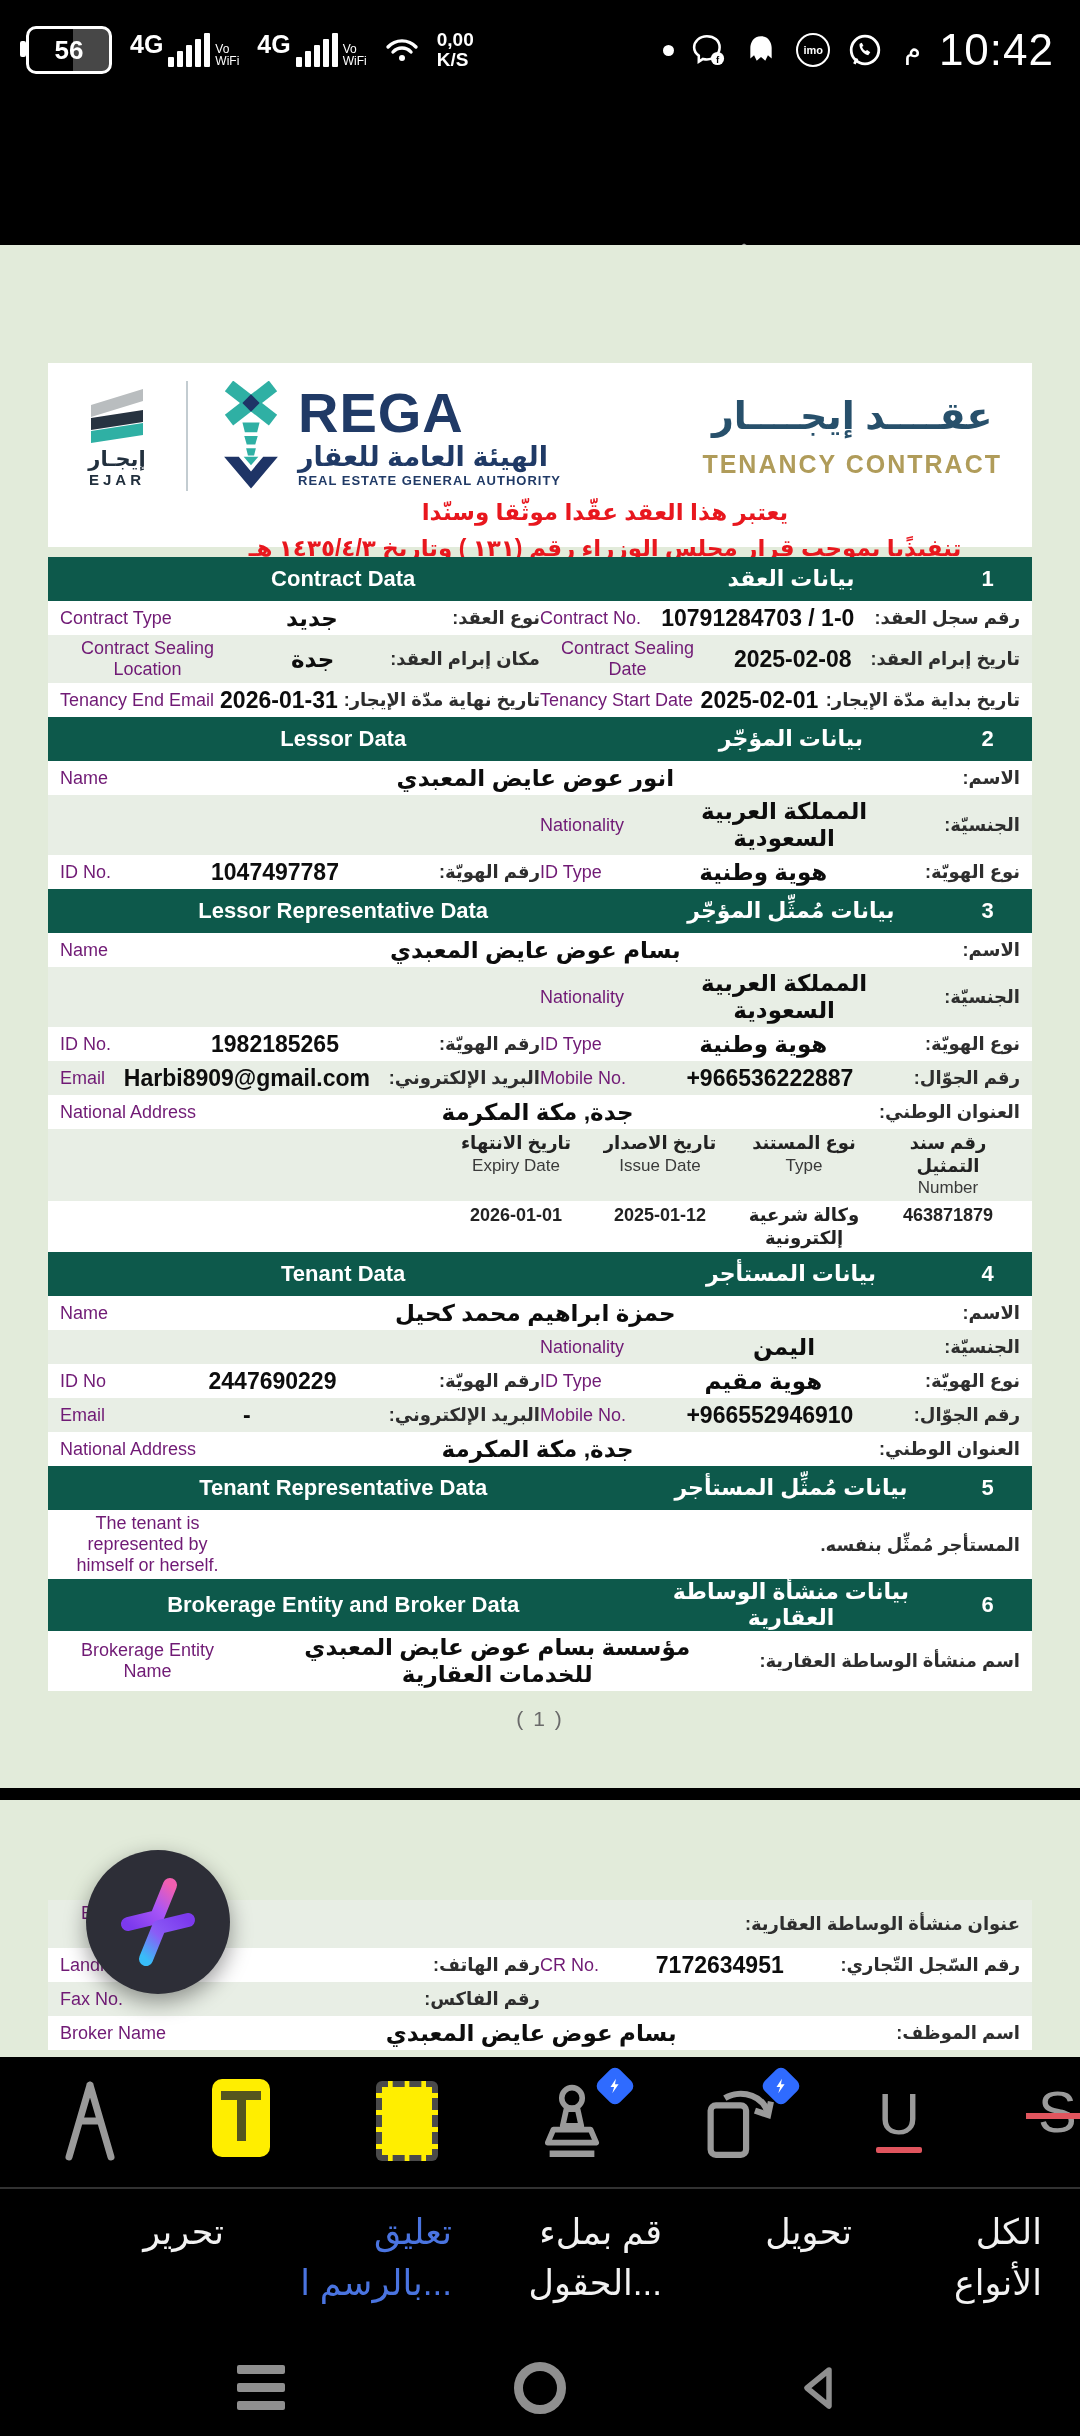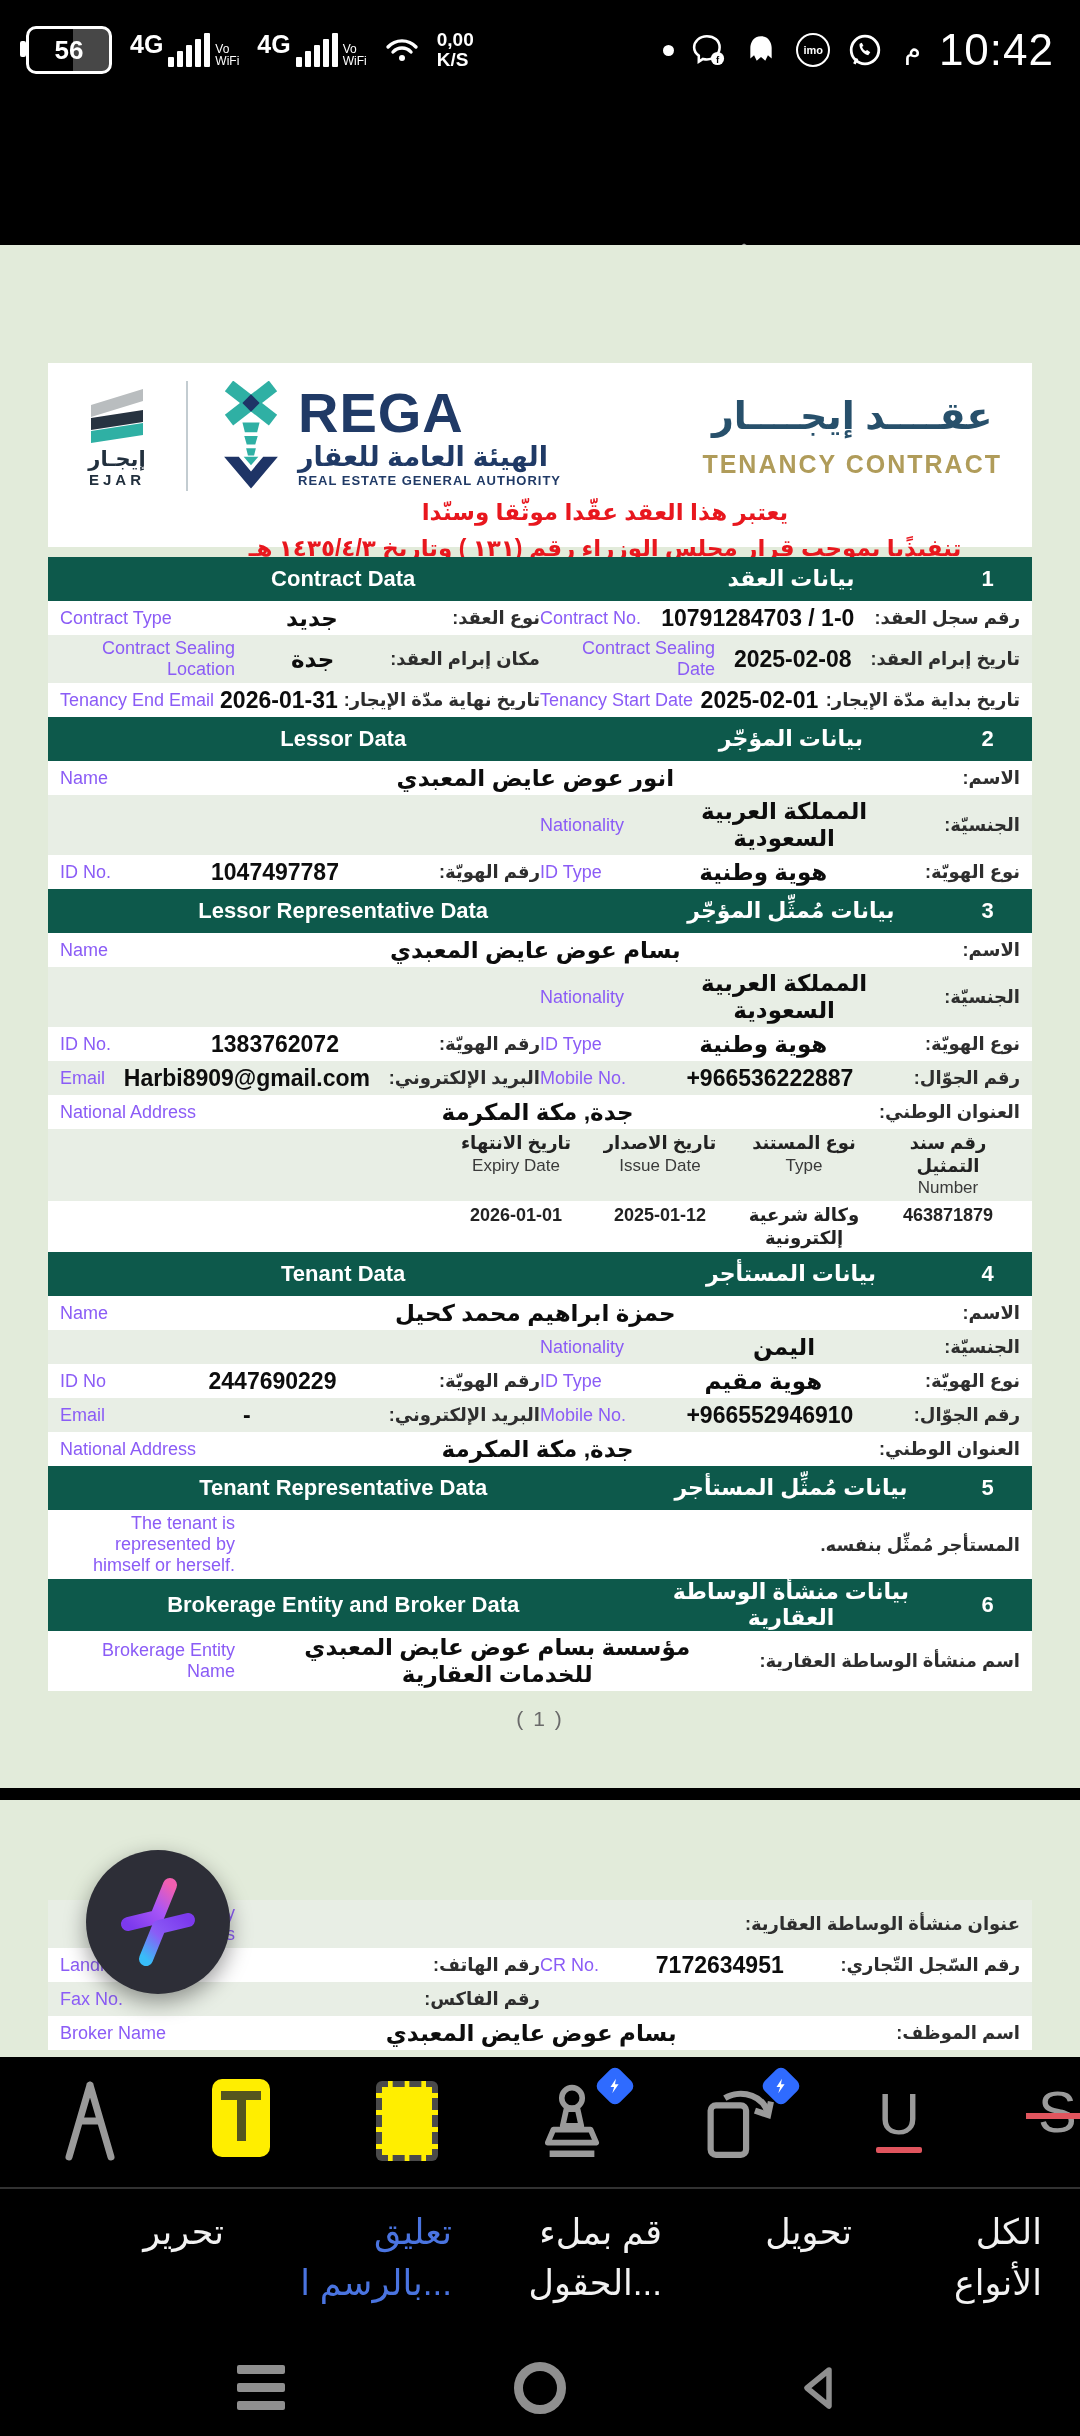--- a/index.html
+++ b/index.html
@@ -59,21 +59,21 @@
   .sh-num{width:9%;text-align:center;}
   .sh-ar{width:31%;text-align:center;}
   .sh-en{flex:1;text-align:center;direction:ltr;}
   .row{display:flex;direction:rtl;align-items:center;background:#fff;min-height:34px;
        padding:3px 12px;box-sizing:border-box;font-size:18px;color:#222;}
   .row.shade{background:#e8eee5;}
   .half{flex:1;display:flex;direction:rtl;align-items:center;min-width:0;}
   .al{font-weight:600;color:#2e2e2e;white-space:nowrap;}
   .v{flex:1;text-align:center;font-weight:bold;color:#0d0d0d;font-size:23px;}
   .vi{unicode-bidi:plaintext;display:inline-block;}
-  .el{direction:ltr;text-align:right;color:#8b5cf6;max-width:175px;}
+  .el{direction:ltr;text-align:center;color:#701a75;max-width:175px;}
   .row.note{justify-content:space-between;}
   .colwrap{display:flex;direction:rtl;width:60%;}
   .col{flex:1;text-align:center;line-height:1.25;}
   .car{font-weight:600;font-size:18px;}
   .cen{direction:ltr;color:#3a3a3a;font-size:17px;}
   .cval{font-weight:600;font-size:18px;unicode-bidi:plaintext;}
   .pg-num{text-align:center;color:#6a6a6a;font-size:21px;margin-top:16px;letter-spacing:2px;}
 
   .sep{position:absolute;top:1543px;left:0;right:0;height:12px;background:#000;}
   .page2{position:absolute;top:1655px;left:48px;right:48px;}
@@ -358,21 +358,21 @@
           <div class="half"></div>
         </div>
         <div class="row">
           <div class="half">
             <span class="al">نوع الهويّة:</span>
             <span class="v"><span class="vi">هوية وطنية</span></span>
             <span class="el">ID Type</span>
           </div>
           <div class="half">
             <span class="al">رقم الهويّة:</span>
-            <span class="v"><span class="vi">1383762072</span></span>
+            <span class="v"><span class="vi">1982185265</span></span>
             <span class="el">ID No.</span>
           </div>
         </div>
         <div class="row shade">
           <div class="half">
             <span class="al">رقم الجوّال:</span>
             <span class="v"><span class="vi">+966536222887</span></span>
             <span class="el">Mobile No.</span>
           </div>
           <div class="half">

